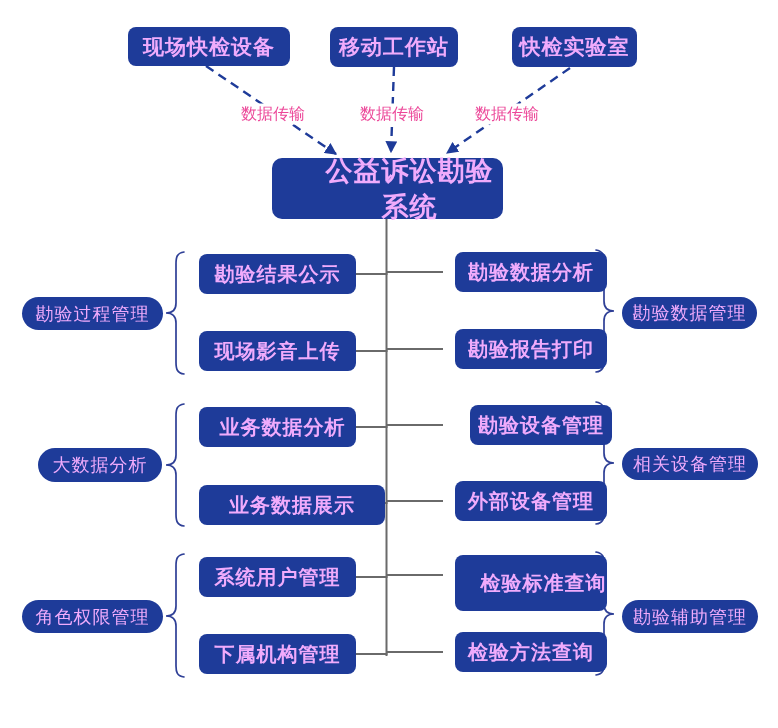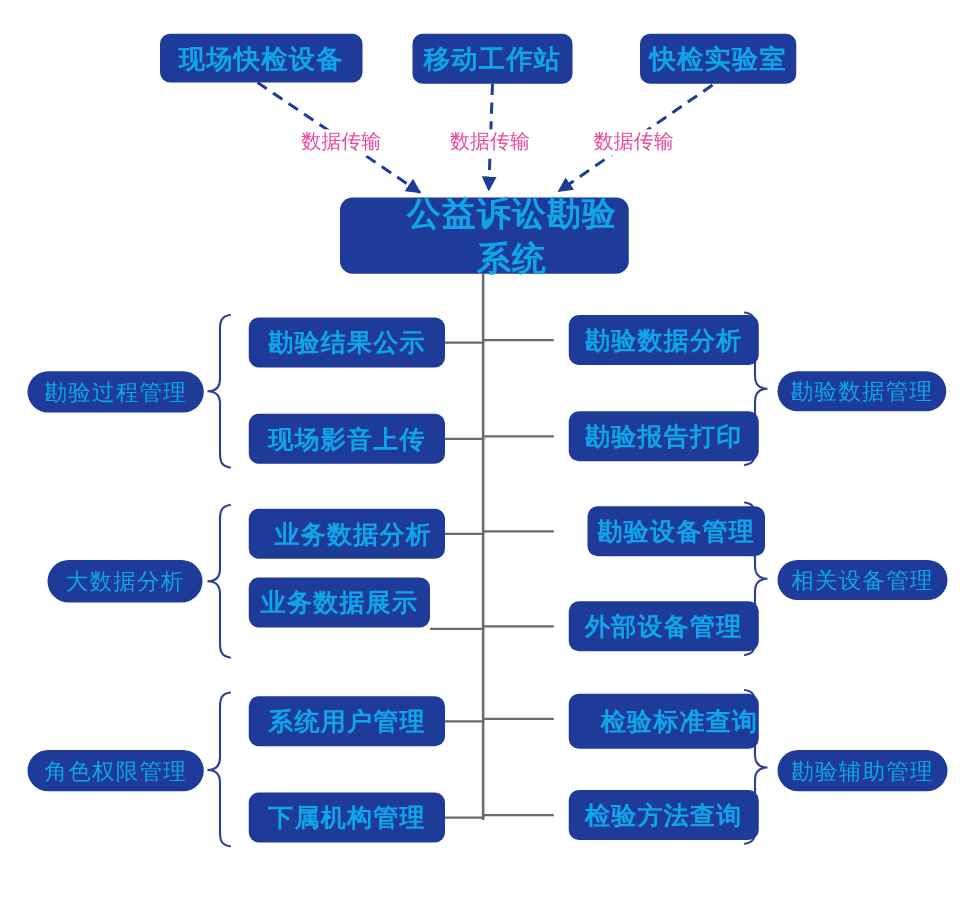--- a/index.html
+++ b/index.html
@@ -1,21 +1,21 @@
 <!DOCTYPE html>
 <html><head>
 <meta charset="utf-8">
 <style>
   html,body{margin:0;padding:0;background:#ffffff;}
   body{font-family:"Liberation Sans","DejaVu Sans",sans-serif;}
   #canvas{position:relative;width:778px;height:728px;background:#ffffff;overflow:hidden;}
   #wires{position:absolute;left:0;top:0;z-index:0;}
   .node,.pill,.source,.central{
     position:absolute;display:flex;align-items:center;justify-content:center;
-    color:#0ea5e9;box-sizing:border-box;text-align:center;z-index:2;
+    color:#f0abfc;box-sizing:border-box;text-align:center;z-index:2;
   }
   .source{background:var(--primary);border-radius:8px;font-size:21px;font-weight:bold;letter-spacing:1px;}
   .central{background:var(--primary);border-radius:10px;font-size:27px;font-weight:bold;letter-spacing:1px;padding-left:44px;}
   .node{background:var(--primary);border-radius:8px;font-size:20px;font-weight:bold;letter-spacing:1px;margin-left:12px;}
   .pill{background:var(--primary);border-radius:17px;font-size:18px;font-weight:normal;letter-spacing:1px;}
   .arrow-label{
     position:absolute;z-index:3;background:#ffffff;color:#ec4899;
     font-size:16px;padding:0 2px;transform:translate(-50%,-50%);white-space:nowrap;
   }
 </style>
@@ -77,27 +77,27 @@
   <div class="pill" style="left:22px;top:297px;width:141px;height:33px;">勘验过程管理</div>
   <div class="node" style="left:187px;top:254px;width:157px;height:40px;">勘验结果公示</div>
   <div class="node" style="left:187px;top:331px;width:157px;height:40px;">现场影音上传</div>
 
   <div class="pill" style="left:622px;top:297px;width:135px;height:32px;">勘验数据管理</div>
   <div class="node" style="left:443px;top:252px;width:152px;height:40px;">勘验数据分析</div>
   <div class="node" style="left:443px;top:329px;width:152px;height:40px;">勘验报告打印</div>
 
   <div class="pill" style="left:38px;top:448px;width:124px;height:34px;">大数据分析</div>
   <div class="node" style="left:187px;top:407px;width:157px;height:40px;padding-left:10px;">业务数据分析</div>
-  <div class="node" style="left:187px;top:462px;width:145px;height:40px;">业务数据展示</div>
+  <div class="node" style="left:187px;top:485px;width:186px;height:40px;">业务数据展示</div>
 
   <div class="pill" style="left:622px;top:448px;width:136px;height:32px;">相关设备管理</div>
   <div class="node" style="left:458px;top:405px;width:142px;height:40px;">勘验设备管理</div>
   <div class="node" style="left:443px;top:481px;width:152px;height:40px;">外部设备管理</div>
 
   <div class="pill" style="left:22px;top:600px;width:141px;height:33px;">角色权限管理</div>
   <div class="node" style="left:187px;top:557px;width:157px;height:40px;">系统用户管理</div>
   <div class="node" style="left:187px;top:634px;width:157px;height:40px;">下属机构管理</div>
 
   <div class="pill" style="left:622px;top:600px;width:136px;height:33px;">勘验辅助管理</div>
-  <div class="node" style="left:443px;top:555px;width:152px;height:44px;padding-left:25px;">检验标准查询</div>
+  <div class="node" style="left:443px;top:555px;width:152px;height:56px;padding-left:25px;">检验标准查询</div>
   <div class="node" style="left:443px;top:632px;width:152px;height:40px;">检验方法查询</div>
 
 </div>
 
 </body></html>

